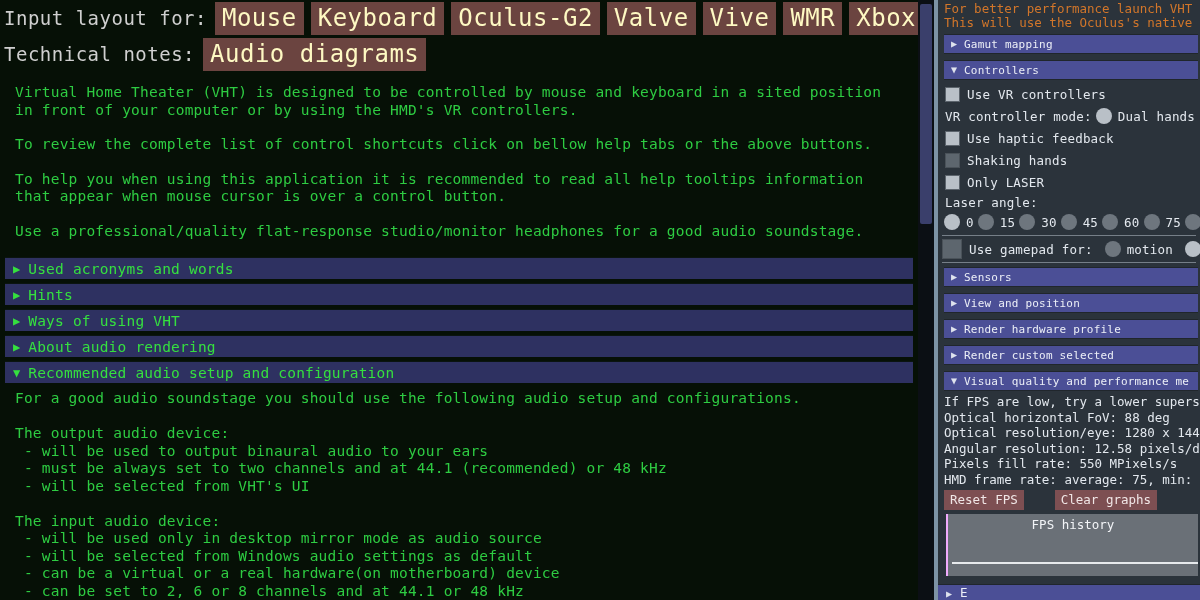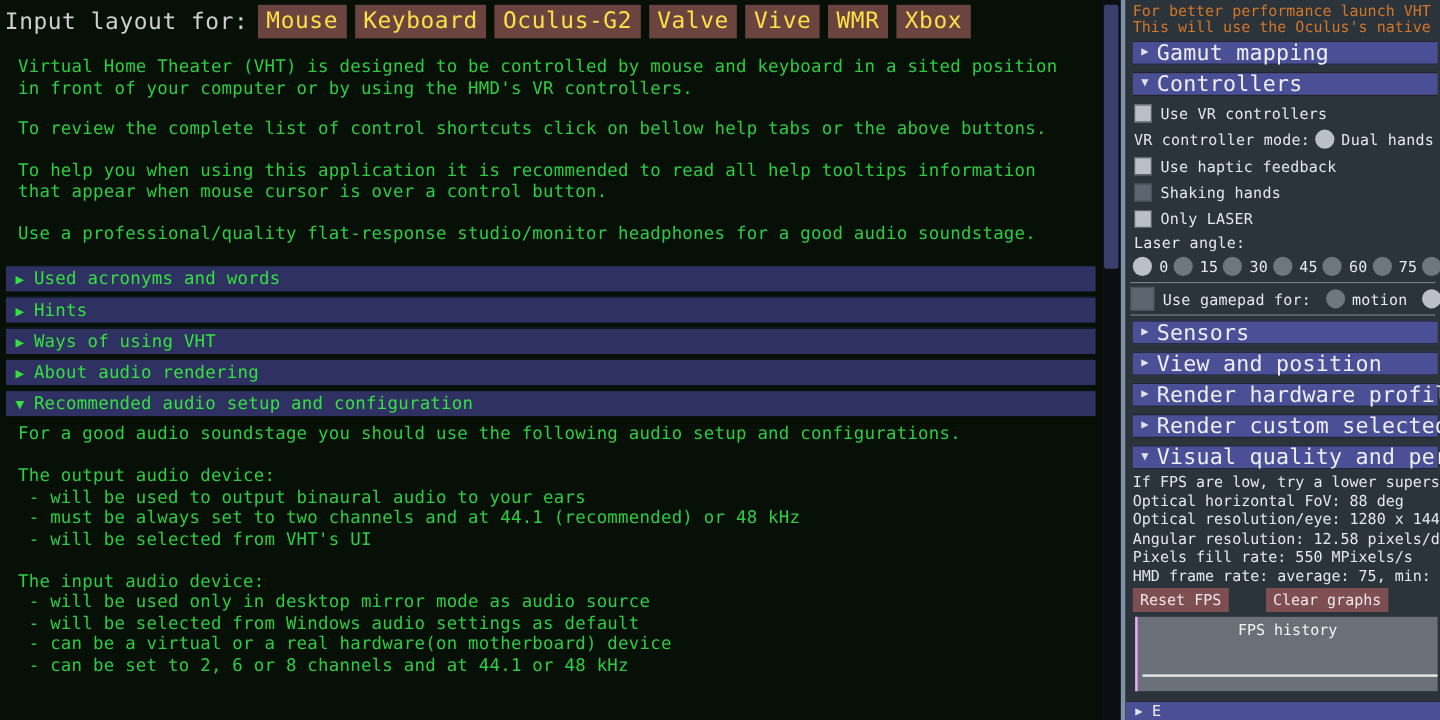--- a/index.html
+++ b/index.html
@@ -26,22 +26,22 @@
   }
   .topbar-label {
     color: #cfcfcf;
     font-size: 19px;
     letter-spacing: 0.5px;
     white-space: nowrap;
     margin-right: 8px;
   }
   .tabbtn {
     background: #6b4440;
-    color: #fde047;
-    font-size: 19px;
+    color: #fef9c3;
+    font-size: 24px;
     letter-spacing: 0.5px;
     padding: 4px 7px 5px 7px;
     margin-right: 7px;
     white-space: nowrap;
     line-height: 1;
     border: none;
     font-family: "DejaVu Sans Mono", monospace;
     cursor: pointer;
   }
 
@@ -121,21 +121,21 @@
     background: #4b4f96;
     margin: 4px 2px 0 6px;
     height: 20px;
     display: flex; align-items: center;
     padding-left: 7px;
     cursor: pointer;
     border-top: 1px solid #20262c;
     border-bottom: 1px solid #20262c;
   }
   .r-section-head .tri { color: #dfe3ee; font-size: 10px; margin-right: 7px; line-height: 1; }
-  .r-section-head .lbl { color: #eceff7; font-size: 18px; white-space: nowrap; letter-spacing: 0.2px; }
+  .r-section-head .lbl { color: #eceff7; font-size: 11px; white-space: nowrap; letter-spacing: 0.2px; }
 
   .r-row { display: flex; align-items: center; padding-left: 7px; height: 22px; white-space: nowrap; }
   .r-txt { color: #e3e8ee; font-size: 12.5px; letter-spacing: 0.2px; }
   .chk {
     width: 15px; height: 15px;
     background: #b9c0c7;
     border: 1px solid #5c646c;
     margin-right: 7px; flex: 0 0 auto;
     cursor: pointer;
   }
@@ -197,20 +197,24 @@
       <span class="topbar-label">Input layout for:</span>
       <button class="tabbtn">Mouse</button>
       <button class="tabbtn">Keyboard</button>
       <button class="tabbtn">Oculus-G2</button>
       <button class="tabbtn">Valve</button>
       <button class="tabbtn">Vive</button>
       <button class="tabbtn">WMR</button>
       <button class="tabbtn">Xbox</button>
     </div>
 
+    <div class="topbar-row" style="margin-top:4px;">
+      <span class="topbar-label">Technical notes:</span>
+      <button class="tabbtn">Audio diagrams</button>
+    </div>
 
     <div style="height:14px;"></div>
 
     <div class="bodytext">Virtual Home Theater (VHT) is designed to be controlled by mouse and keyboard in a sited position
 in front of your computer or by using the HMD's VR controllers.</div>
     <div style="height:17px;"></div>
     <div class="bodytext">To review the complete list of control shortcuts click on bellow help tabs or the above buttons.</div>
     <div style="height:17px;"></div>
     <div class="bodytext">To help you when using this application it is recommended to read all help tooltips information
 that appear when mouse cursor is over a control button.</div>

